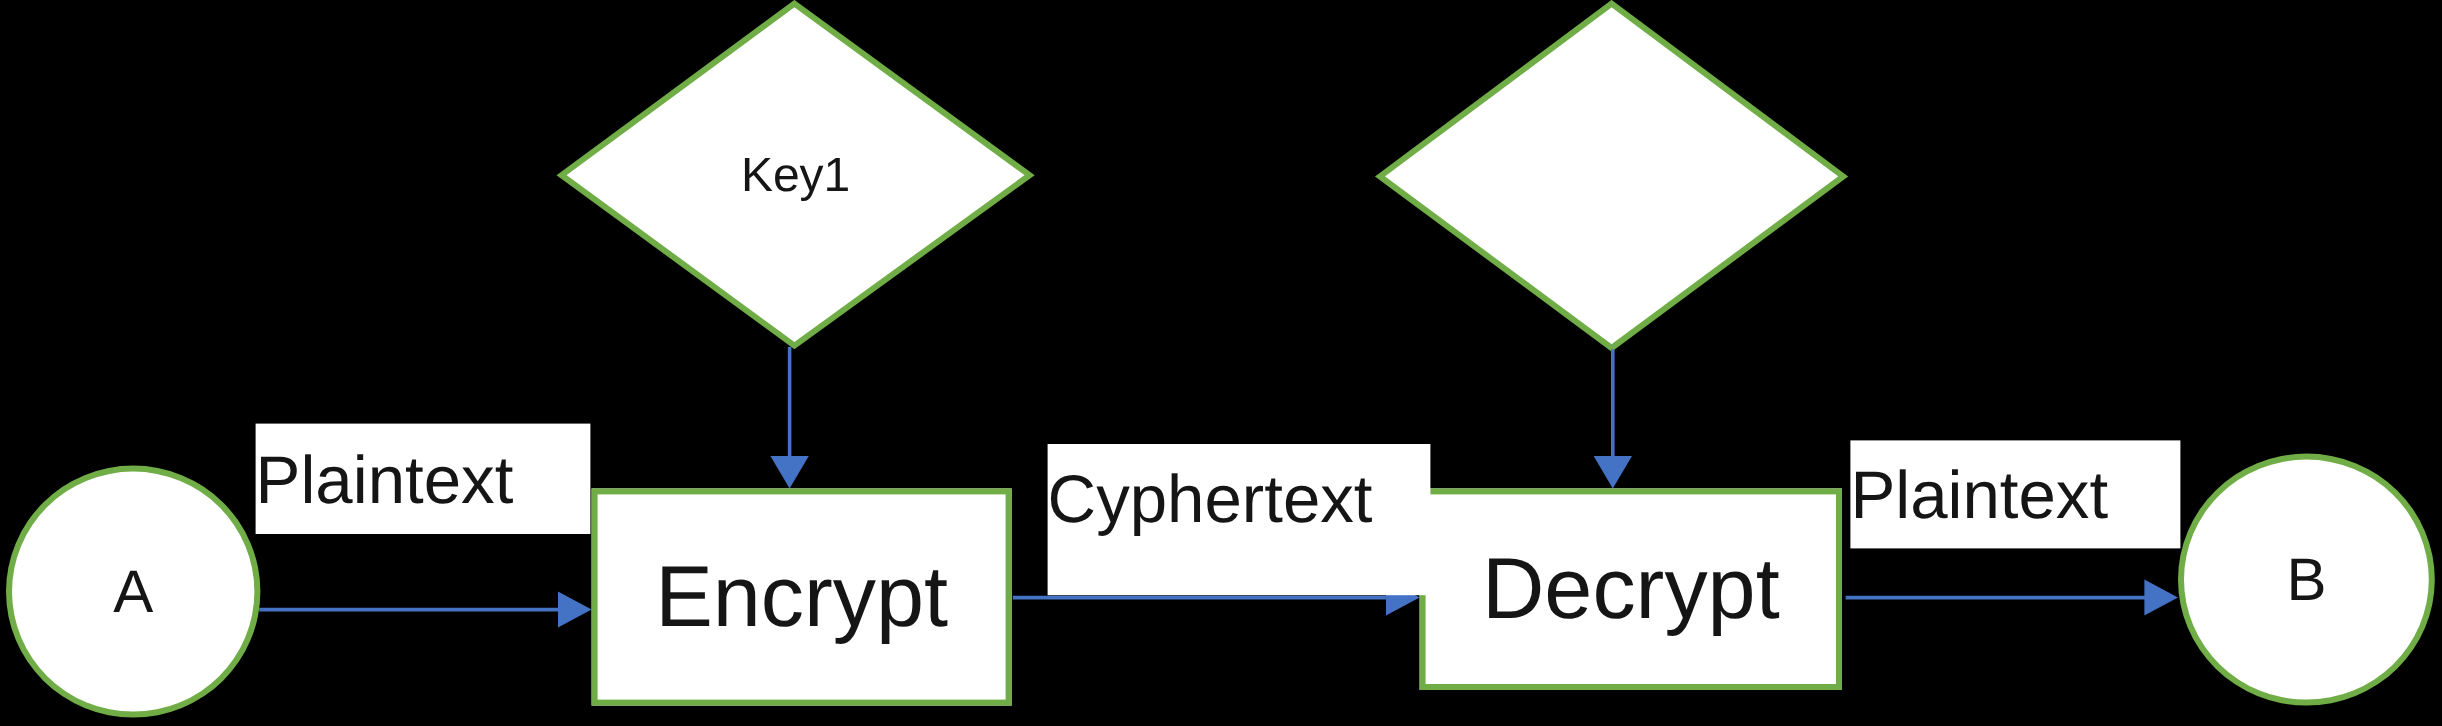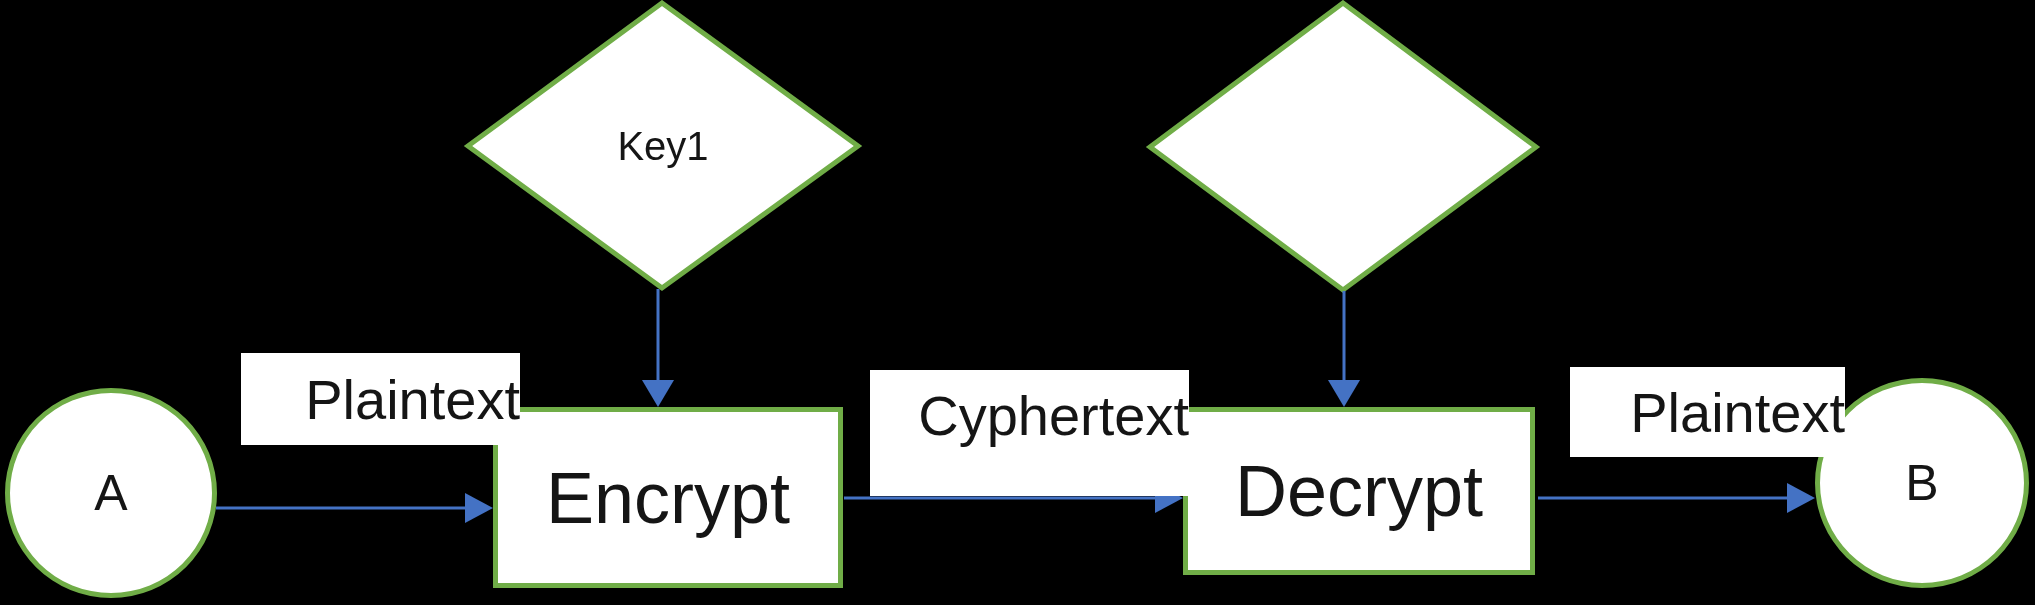--- a/index.html
+++ b/index.html
@@ -35,33 +35,32 @@
     justify-content: center;
     font-size: 40px;
     pointer-events: none;
   }
   .edge-label {
     position: absolute;
     box-sizing: border-box;
     background: var(--shape-fill, #ffffff);
     display: flex;
     align-items: center;
-    justify-content: flex-end;
+    justify-content: flex-start;
     font-size: 56px;
-    margin-left: 28px;
   }
   
   #node-a        { left: 5px;    top: 388px; width: 212px; height: 210px; }
   #node-b        { left: 1815px; top: 378px; width: 214px; height: 210px; }
   #node-encrypt  { left: 493px;  top: 407px; width: 350px; height: 181px; }
   #node-decrypt  { left: 1183px; top: 407px; width: 352px; height: 168px; }
   #key1-box      { left: 468px;  top: 3px;   width: 390px; height: 286px; }
   #key2-box      { left: 1150px; top: 3px;   width: 386px; height: 288px; }
   #label-plaintext-in  { left: 213px;  top: 353px; width: 279px; height: 92px; }
-  #label-cyphertext    { left: 842px;  top: 370px; width: 319px; height: 126px; padding-bottom: 36px; }
+  #label-cyphertext    { left: 873px;  top: 370px; width: 319px; height: 126px; padding-bottom: 36px; }
   #label-plaintext-out { left: 1542px; top: 367px; width: 275px; height: 90px; }
 </style>
 </head>
 <body>
 
 <div class="canvas">
 
   <svg class="layer" viewBox="0 0 2035 605">
 
     <polygon class="diamond" points="662,3 858,146 662,288 468,146"></polygon>

